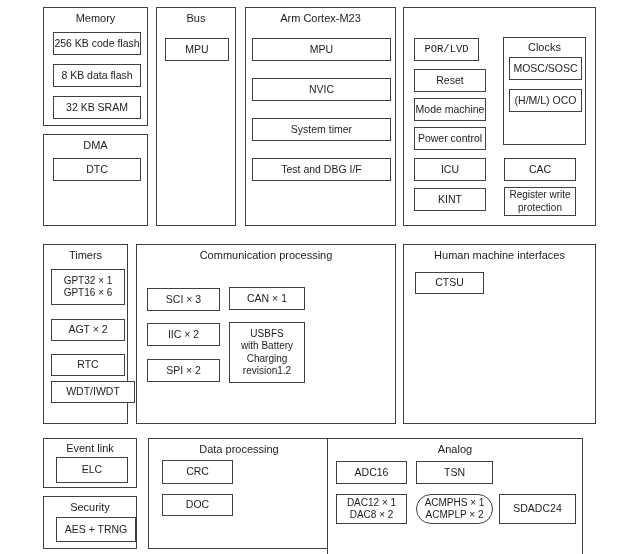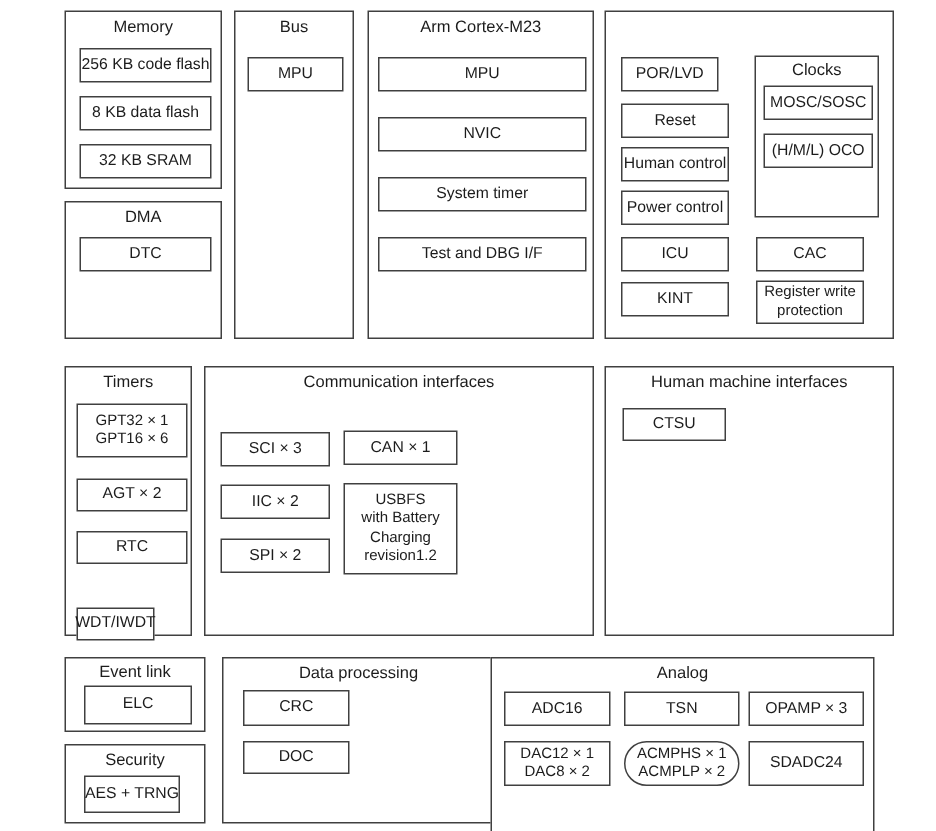--- a/index.html
+++ b/index.html
@@ -69,23 +69,23 @@
 
   <div class="group" style="left:245px;top:7px;width:151px;height:219px;">
     <div class="gtitle">Arm Cortex-M23</div>
     <div class="box" style="left:6px;top:30px;width:139px;height:23px;">MPU</div>
     <div class="box" style="left:6px;top:70px;width:139px;height:23px;">NVIC</div>
     <div class="box" style="left:6px;top:110px;width:139px;height:23px;">System timer</div>
     <div class="box" style="left:6px;top:150px;width:139px;height:23px;">Test and DBG I/F</div>
   </div>
 
   <div class="group" style="left:403px;top:7px;width:193px;height:219px;">
-    <div class="box" style="left:10px;top:30px;width:65px;height:23px;">POR/LVD</div>
+    <div class="box" style="left:10px;top:30px;width:65px;height:23px;font-family:Liberation Mono, monospace;">POR/LVD</div>
     <div class="box" style="left:10px;top:61px;width:72px;height:23px;">Reset</div>
-    <div class="box" style="left:10px;top:90px;width:72px;height:23px;">Human control</div>
+    <div class="box" style="left:10px;top:90px;width:72px;height:23px;">Mode machine</div>
     <div class="box" style="left:10px;top:119px;width:72px;height:23px;">Power control</div>
     <div class="box" style="left:10px;top:150px;width:72px;height:23px;">ICU</div>
     <div class="box" style="left:10px;top:180px;width:72px;height:23px;">KINT</div>
 
     <div class="group" style="left:99px;top:29px;width:83px;height:108px;">
       <div class="gtitle" style="top:3px;">Clocks</div>
       <div class="box" style="left:5px;top:19px;width:73px;height:23px;">MOSC/SOSC</div>
       <div class="box" style="left:5px;top:51px;width:73px;height:23px;">(H/M/L) OCO</div>
     </div>
 
@@ -97,25 +97,25 @@
   </div>
 
   <div class="group" style="left:43px;top:244px;width:85px;height:180px;">
     <div class="gtitle">Timers</div>
     <div class="box" style="left:7px;top:24px;width:74px;height:36px;font-size:10px;">
       <span>GPT32 × 1</span>
       <span>GPT16 × 6</span>
     </div>
     <div class="box" style="left:7px;top:74px;width:74px;height:22px;">AGT × 2</div>
     <div class="box" style="left:7px;top:109px;width:74px;height:22px;">RTC</div>
-    <div class="box" style="left:7px;top:160px;width:52px;height:22px;">WDT/IWDT</div>
+    <div class="box" style="left:7px;top:136px;width:84px;height:22px;">WDT/IWDT</div>
   </div>
 
   <div class="group" style="left:136px;top:244px;width:260px;height:180px;">
-    <div class="gtitle">Communication interfaces</div>
+    <div class="gtitle">Communication processing</div>
     <div class="box" style="left:10px;top:43px;width:73px;height:23px;">SCI × 3</div>
     <div class="box" style="left:10px;top:78px;width:73px;height:23px;">IIC × 2</div>
     <div class="box" style="left:10px;top:114px;width:73px;height:23px;">SPI × 2</div>
     <div class="box" style="left:92px;top:42px;width:76px;height:23px;">CAN × 1</div>
     <div class="box" style="left:92px;top:77px;width:76px;height:61px;font-size:10px;">
       <span>USBFS</span>
       <span>with Battery</span>
       <span>Charging</span>
       <span>revision1.2</span>
     </div>
@@ -126,34 +126,33 @@
     <div class="box" style="left:11px;top:27px;width:69px;height:22px;">CTSU</div>
   </div>
 
   <div class="group" style="left:43px;top:438px;width:94px;height:50px;">
     <div class="gtitle" style="top:3px;">Event link</div>
     <div class="box" style="left:12px;top:18px;width:72px;height:26px;">ELC</div>
   </div>
 
   <div class="group" style="left:43px;top:496px;width:94px;height:53px;">
     <div class="gtitle" style="top:4px;">Security</div>
-    <div class="box" style="left:12px;top:20px;width:64px;height:25px;">AES + TRNG</div>
+    <div class="box" style="left:12px;top:20px;width:80px;height:25px;">AES + TRNG</div>
   </div>
 
   <div class="group" style="left:148px;top:438px;width:182px;height:111px;">
     <div class="gtitle">Data processing</div>
     <div class="box" style="left:13px;top:21px;width:71px;height:24px;">CRC</div>
     <div class="box" style="left:13px;top:55px;width:71px;height:22px;">DOC</div>
   </div>
 
   <div class="group" style="left:327px;top:438px;width:256px;height:130px;">
     <div class="gtitle">Analog</div>
     <div class="box" style="left:8px;top:22px;width:71px;height:23px;">ADC16</div>
     <div class="box" style="left:88px;top:22px;width:77px;height:23px;">TSN</div>
-    <div class="box" style="left:171px;top:22px;width:77px;height:23px;">OPAMP × 3</div>
     <div class="box" style="left:8px;top:55px;width:71px;height:30px;font-size:10px;">
       <span>DAC12 × 1</span>
       <span>DAC8 × 2</span>
     </div>
     <div class="box" style="left:88px;top:55px;width:77px;height:30px;font-size:10px;border-radius:15px;">
       <span>ACMPHS × 1</span>
       <span>ACMPLP × 2</span>
     </div>
     <div class="box" style="left:171px;top:55px;width:77px;height:30px;">SDADC24</div>
   </div>

